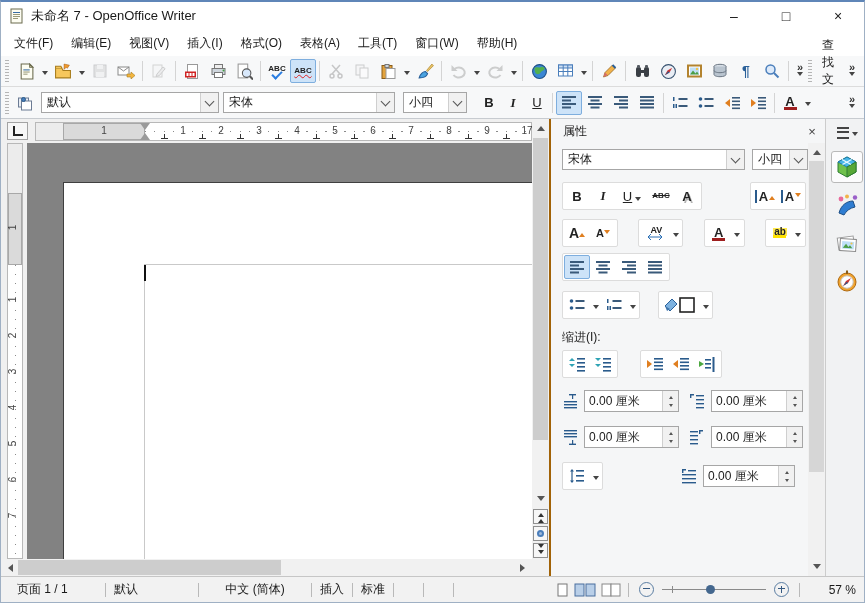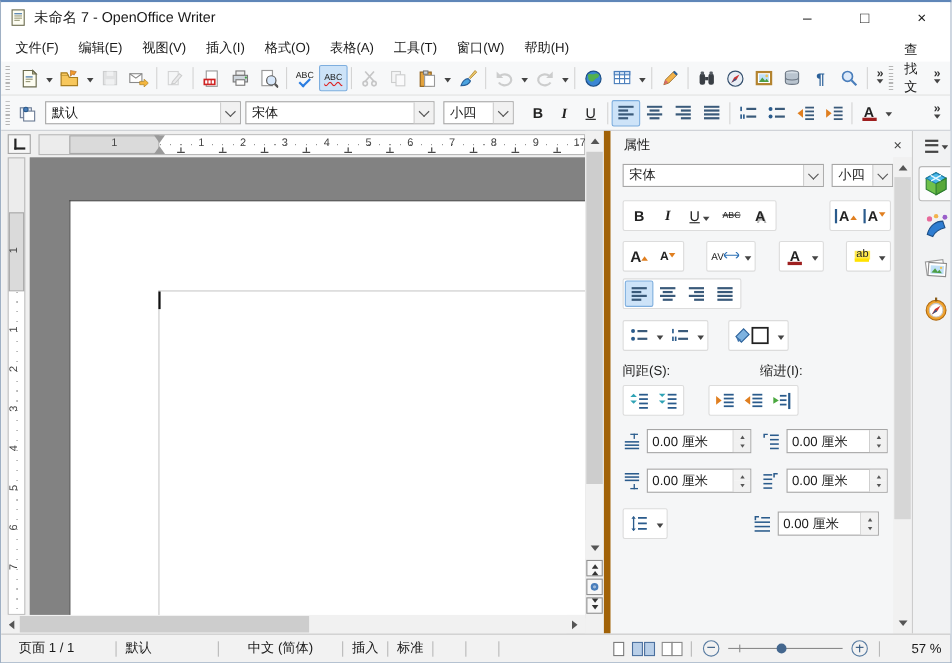--- a/index.html
+++ b/index.html
@@ -36,21 +36,21 @@
   .menubar{position:absolute;top:28px;left:0;right:0;height:26px;display:flex;align-items:center;padding-left:4px;background:#fff}
   .menuitem{padding:3px 9px}
   
   .tb{position:absolute;left:0;right:0;display:flex;align-items:center;background:#f7f8f9;padding:0 2px;box-sizing:border-box}
   .tb1{top:54px;height:31px;border-bottom:1px solid #dcdcdc}
   .tb2{top:85px;height:32px;border-bottom:1px solid #c7cbd0}
   .glyphB{font-weight:bold;font-size:13px;color:#222}
   .glyphI{font-style:italic;font-family:"Liberation Serif",serif;font-weight:bold;font-size:13px;color:#222}
   .glyphU{text-decoration:underline;font-size:13px;color:#222}
   .pilc{color:#2a6099;font-weight:bold;font-size:14px}
-  .abc-sm{font-size:8px;font-weight:normal;color:#222;line-height:8px}
+  .abc-sm{font-size:8px;font-weight:bold;color:#222;line-height:8px}
   .abc-wave{text-decoration:underline wavy #d22;text-decoration-thickness:1px}
   .check{width:8px;height:4px;border-left:2px solid #2a7de1;border-bottom:2px solid #2a7de1;transform:rotate(-45deg);margin-top:-2px}
   .alnsvg rect{fill:#3a5a7a}
   
   .main{position:absolute;top:117px;left:0;right:0;bottom:26px}
   .docarea{position:absolute;left:0;top:0;width:548px;bottom:0;background:#f0f0f0}
   .cornerTab{position:absolute;left:6px;top:3px;width:21px;height:18px;background:#f6f6f6;border:1px solid #a3a3a3;
              display:flex;align-items:center;justify-content:center;box-sizing:border-box}
   .cornerTab .L{width:8px;height:8px;border-left:2px solid #222;border-bottom:2px solid #222}
   .hruler{position:absolute;left:34px;top:3px;width:497px;height:19px;background:#ececec;border:1px solid #b8b8b8;box-sizing:border-box;font-size:10px;color:#444}
@@ -85,21 +85,21 @@
   .hscroll{position:absolute;left:0;bottom:0;width:531px;height:17px;background:#f1f1f1;display:flex}
   .htrack{flex:1;position:relative}
   .hthumb{position:absolute;top:1px;bottom:1px;left:0;width:263px;background:#cdcdcd}
   .tU{width:0;height:0;border:4px solid transparent;border-bottom:5px solid #555;margin-bottom:2px}
   .tD{width:0;height:0;border:4px solid transparent;border-top:5px solid #555;margin-top:2px}
   .tL{width:0;height:0;border:4px solid transparent;border-right:5px solid #555;margin-right:2px}
   .tR{width:0;height:0;border:4px solid transparent;border-left:5px solid #555;margin-left:2px}
   .tUs{width:0;height:0;border:3px solid transparent;border-bottom:4px solid #333}
   .tDs{width:0;height:0;border:3px solid transparent;border-top:4px solid #333}
   
-  .sidebar{position:absolute;left:548px;top:0;right:0;bottom:0;background:#f5f6f7;border-left:6px solid #a16207;box-sizing:border-box}
+  .sidebar{position:absolute;left:548px;top:0;right:0;bottom:0;background:#f5f6f7;border-left:2px solid #a16207;box-sizing:border-box}
   .sb-header{position:absolute;left:0;top:0;width:274px;height:24px;display:flex;align-items:center;padding:0 4px 0 12px;box-sizing:border-box}
   .sb-close{margin-left:auto;width:18px;height:18px;display:flex;align-items:center;justify-content:center;font-size:13px;color:#444}
   .sb-content{position:absolute;left:0;top:24px;width:257px;bottom:0;padding:0 0 0 11px;box-sizing:border-box}
   .sec-head{display:flex;align-items:center;height:22px;margin-top:2px}
   .minusbox{width:9px;height:9px;border:1px solid #808080;background:#fff;position:relative;margin-right:5px;flex:none}
   .minusbox::before{content:"";position:absolute;left:1px;right:1px;top:3px;height:1px;background:#444}
   .sec-label{font-weight:bold;color:#222}
   .launcher{margin-left:auto;margin-right:6px;width:14px;height:11px;border:1px solid #5a7da2;background:#fff;display:flex;align-items:flex-end;justify-content:center}
   .launcher i{width:8px;height:2px;margin-bottom:2px;background-image:repeating-linear-gradient(to right,#365a82 0 1px,transparent 1px 3px)}
   .grp{display:inline-flex;align-items:center;background:#fff;border:1px solid #dcdcdc;border-radius:2px;padding:1px;box-sizing:border-box}
@@ -709,21 +709,21 @@
           </div>
           <div class="btn">
             <div class="flex">
                 <span class="glyphB" style="font-size:11px">A</span>
                 <i class="tDs" style="border-top-color:#e07f20"></i>
               </div>
           </div>
         </div>
         <div class="grp">
           <div class="btn" style="width:30px">
-            <div style="display:flex;align-items:flex-start">
+            <div style="display:flex;flex-direction:column;align-items:flex-end">
               <span class="abc-sm" style="font-size:9px">AV</span>
               <svg width="14" height="6" viewBox="0 0 14 6">
                   <path d="M0 3h14M3 0L0 3l3 3M11 0l3 3-3 3" stroke="#2a6fb5" fill="none"></path>
                 </svg>
             </div>
           </div>
           <div class="dd">
               <i class="caret"></i>
             </div>
         </div>
@@ -823,21 +823,20 @@
                 <rect x="17" y="2" width="14" height="14" fill="#fff" stroke="#222" stroke-width="1.6"></rect>
               </svg>
           </div>
           <div class="dd">
               <i class="caret"></i>
             </div>
         </div>
       </div>
 
       <div class="lblrow">
-        <span style="width:125px">间距(S):</span>
         <span>缩进(I):</span>
       </div>
 
       <div class="flex" style="margin-top:4px">
         <div class="grp">
           <div class="btn">
             <svg width="18" height="15" viewBox="0 0 18 15">
                 <path d="M4 1L1 4h6z" fill="#2fa3b5"></path>
                 <path d="M1 7l3 3 3-3z" fill="#2fa3b5"></path>
                 <rect x="9" y="1" width="8" height="1.6" fill="#2a5b8c"></rect>

